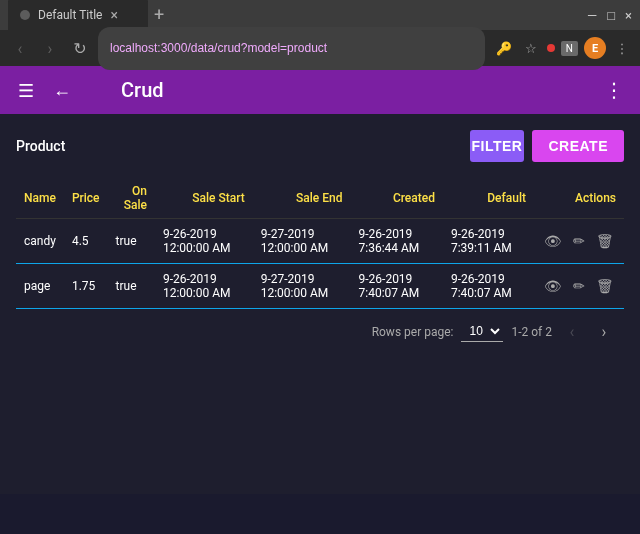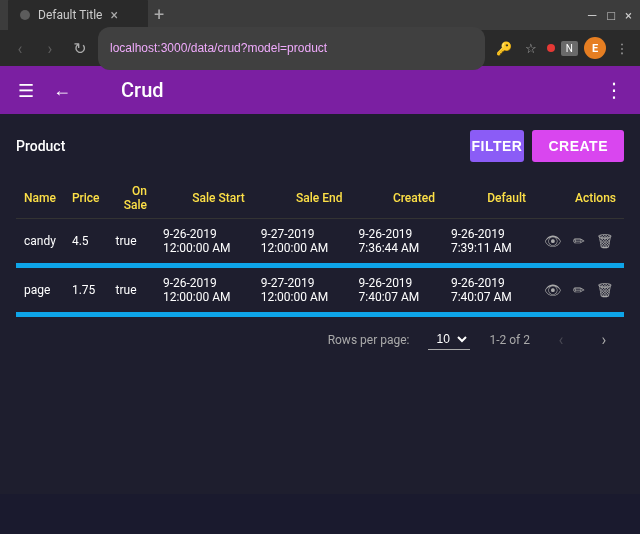--- a/index.html
+++ b/index.html
@@ -33,26 +33,26 @@
     .main-content { background: #1e1e2e; min-height: 380px; padding: 16px; }
     .content-header { display: flex; align-items: center; justify-content: space-between; margin-bottom: 16px; }
     .content-title { font-size: 14px; font-weight: 500; color: #fff; }
     .header-actions { display: flex; gap: 8px; }
     .btn-filter { background: #8b5cf6; color: #fff; border: none; padding: 8px 2px; border-radius: 3px; font-size: 14px; font-weight: 600; cursor: pointer; letter-spacing: 0.5px; }
     .btn-create { background: #d946ef; color: #fff; border: none; padding: 8px 16px; border-radius: 3px; font-size: 14px; font-weight: 600; cursor: pointer; letter-spacing: 0.5px; }
 
     
     .data-table { width: 100%; border-collapse: collapse; }
     .data-table th { color: #fde047; font-size: 12px; font-weight: 500; padding: 6px 8px; text-align: right; border-bottom: 1px solid #333; }
-    .data-table td { color: #fff; font-size: 12px; padding: 8px 8px; border-bottom: 5px solid #0ea5e9; vertical-align: middle; }
+    .data-table td { color: #fff; font-size: 12px; padding: 8px 8px; border-bottom: 1px solid #0ea5e9; vertical-align: middle; }
     .action-icons { display: flex; align-items: center; gap: 4px; }
     .action-icon { color: #aaa; font-size: 14px; cursor: pointer; width: 22px; text-align: center; }
 
     
-    .pagination { display: flex; align-items: center; justify-content: flex-end; padding: 12px 8px; gap: 19px; color: #aaa; font-size: 12px; }
+    .pagination { display: flex; align-items: center; justify-content: flex-end; padding: 12px 8px; gap: 8px; color: #aaa; font-size: 12px; }
     .rows-label { color: #aaa; }
     .rows-select { background: transparent; border: none; border-bottom: 1px solid #aaa; color: #fff; font-size: 12px; padding: 2px 4px; cursor: pointer; outline: none; }
     .page-info { color: #aaa; }
     .page-btn { color: #aaa; font-size: 16px; cursor: pointer; width: 24px; text-align: center; }
     .page-btn.disabled { opacity: 0.3; }
   </style>
 </head>
 <body>
 
 <div class="browser-chrome">

